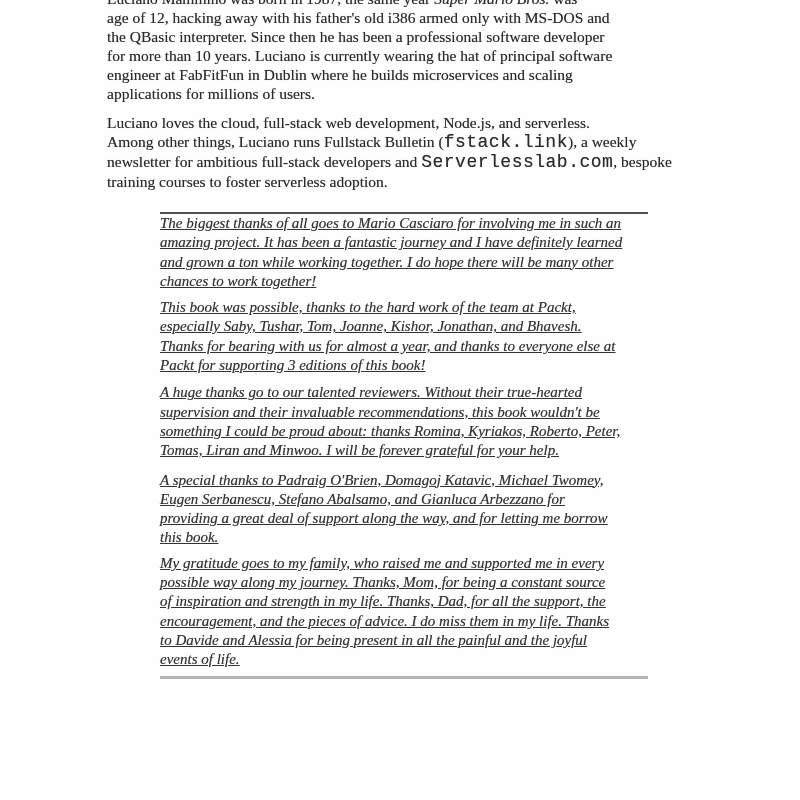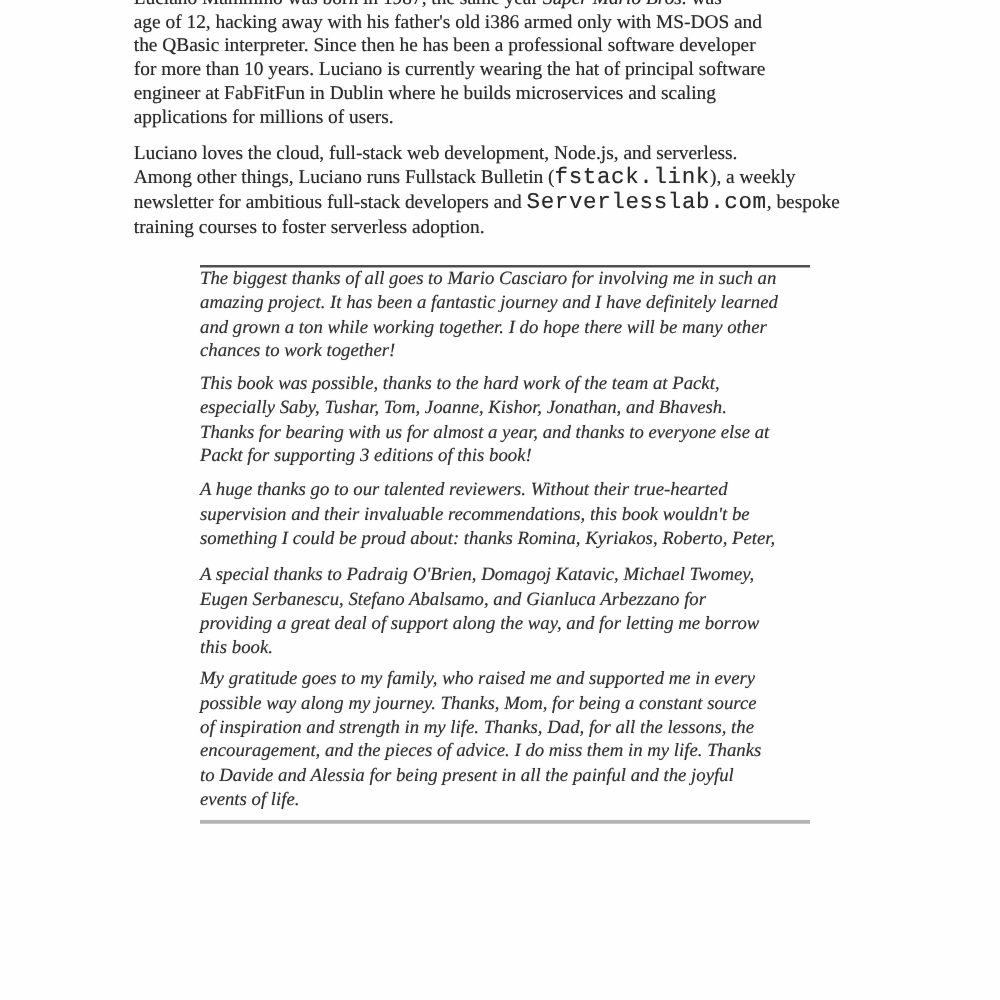--- a/index.html
+++ b/index.html
@@ -50,20 +50,21 @@
   .ack {
     margin-left: 160px;
     width: 500px;
     font-style: italic;
     color: #333333;
   }
   .ack .para {
     font-size: 15px;
     line-height: 19.3px;
     margin: 0;
+    text-decoration: underline;
   }
   .ack .para + .para { margin-top: 8px; }
   .ack .para.m7  { margin-top: 7px; }
   .ack .para.m8  { margin-top: 8px; }
   .ack .para.m10 { margin-top: 10px; }
   .ack .para.m6  { margin-top: 6px; }
 </style>
 </head>
 <body>
 
@@ -98,31 +99,32 @@
     <div class="para m7">
         <div class="line">This book was possible, thanks to the hard work of the team at Packt,</div>
         <div class="line">especially Saby, Tushar, Tom, Joanne, Kishor, Jonathan, and Bhavesh.</div>
         <div class="line">Thanks for bearing with us for almost a year, and thanks to everyone else at</div>
         <div class="line">Packt for supporting 3 editions of this book!</div>
       </div>
     <div class="para m8">
         <div class="line">A huge thanks go to our talented reviewers. Without their true-hearted</div>
         <div class="line">supervision and their invaluable recommendations, this book wouldn't be</div>
         <div class="line">something I could be proud about: thanks Romina, Kyriakos, Roberto, Peter,</div>
+        <div class="line">Tomas, Liran and Minwoo. I will be forever grateful for your help.</div>
       </div>
     <div class="para m10">
         <div class="line">A special thanks to Padraig O'Brien, Domagoj Katavic, Michael Twomey,</div>
         <div class="line">Eugen Serbanescu, Stefano Abalsamo, and Gianluca Arbezzano for</div>
         <div class="line">providing a great deal of support along the way, and for letting me borrow</div>
         <div class="line">this book.</div>
       </div>
     <div class="para m6">
         <div class="line">My gratitude goes to my family, who raised me and supported me in every</div>
         <div class="line">possible way along my journey. Thanks, Mom, for being a constant source</div>
-        <div class="line">of inspiration and strength in my life. Thanks, Dad, for all the lessons, the</div>
+        <div class="line">of inspiration and strength in my life. Thanks, Dad, for all the support, the</div>
         <div class="line">encouragement, and the pieces of advice. I do miss them in my life. Thanks</div>
         <div class="line">to Davide and Alessia for being present in all the painful and the joyful</div>
         <div class="line">events of life.</div>
       </div>
   </section>
 
   <hr class="rule rule-bottom" style="background: rgb(180, 180, 180);">
 
 </div>
 

